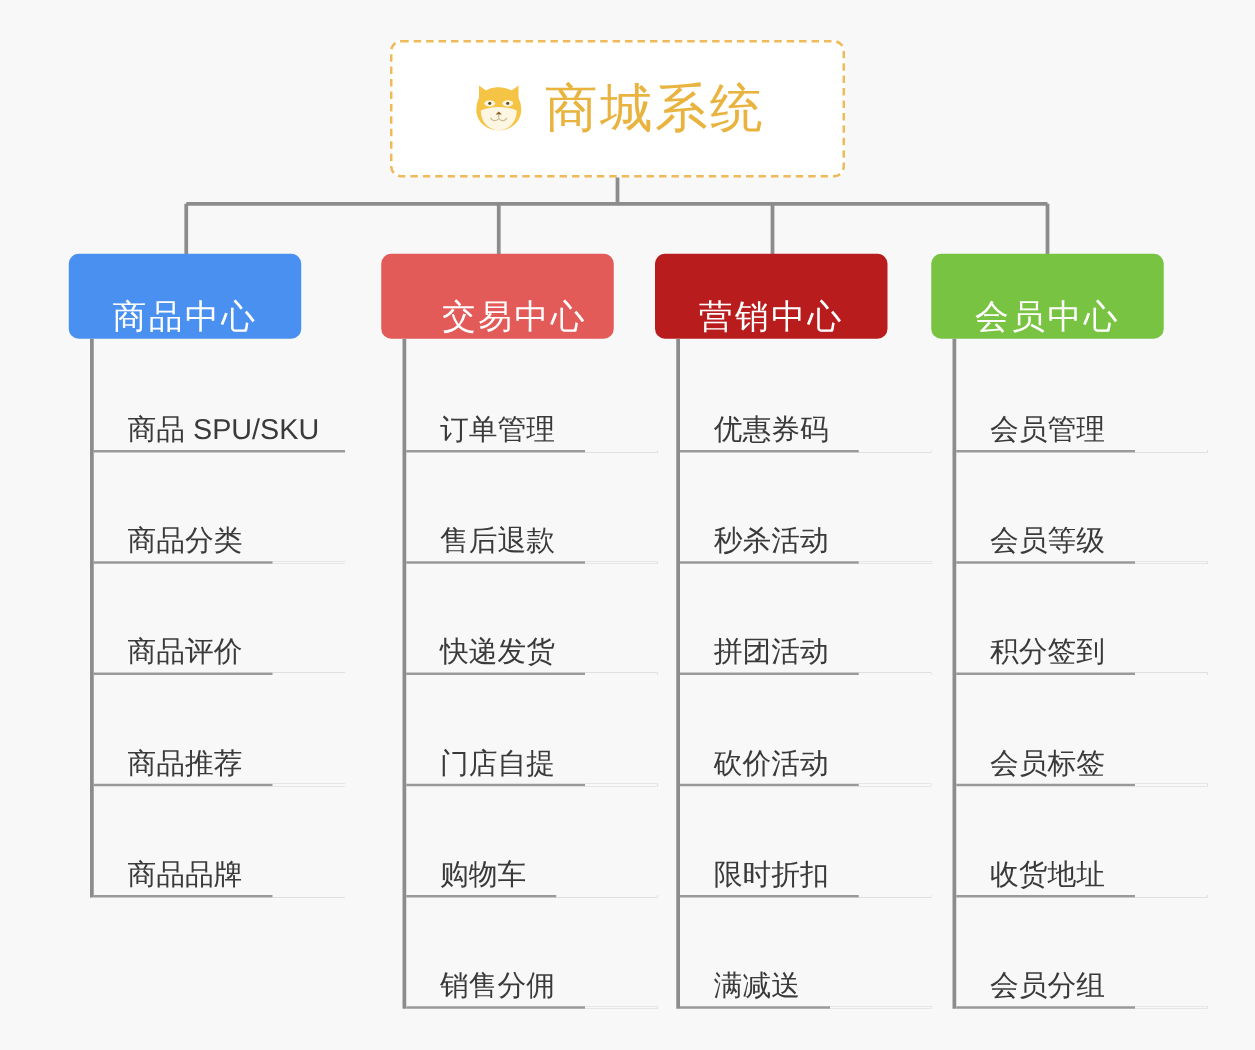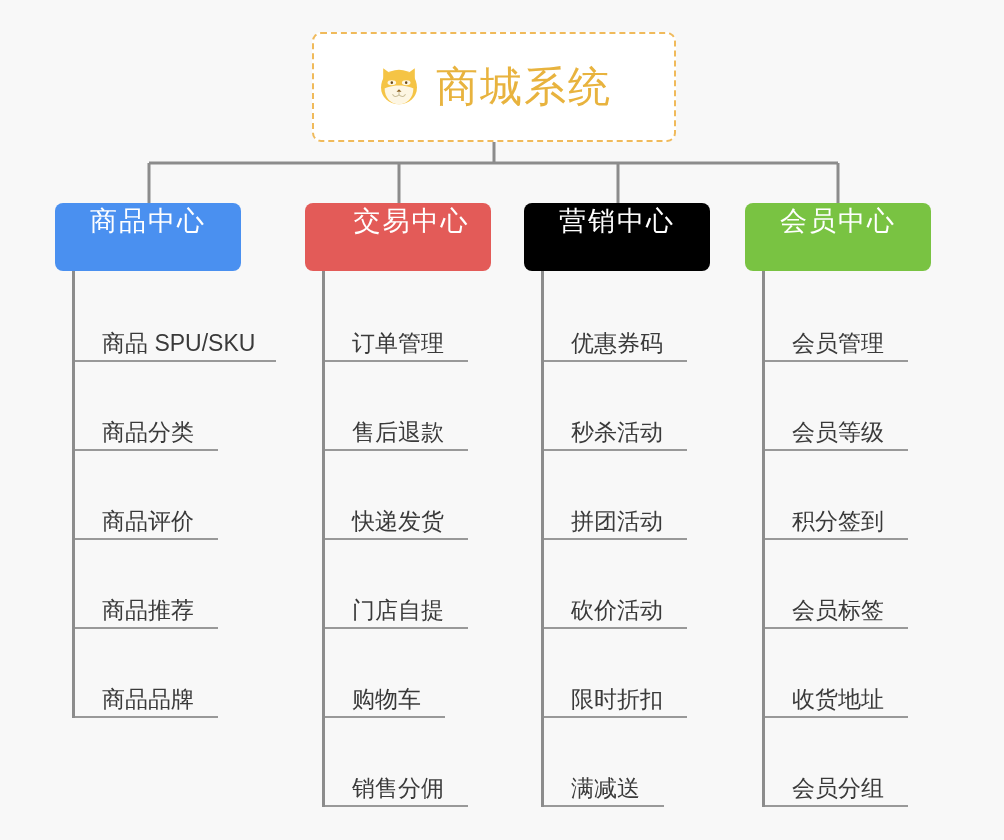--- a/index.html
+++ b/index.html
@@ -79,30 +79,30 @@
   .col-2 { left: 524px; }
   .col-3 { left: 745px; }
 
   
   .cat-box {
     width: 186px;
     height: 68px;
     box-sizing: border-box;
     border-radius: 8px;
     display: flex;
-    align-items: flex-start;
+    align-items: flex-end;
     justify-content: center;
     color: #ffffff;
     font-size: 27px;
     letter-spacing: 2px;
     white-space: nowrap;
   }
   .cat-box.c0 { background: #4a90f0; }
   .cat-box.c1 { background: #e35b58; padding-left: 27px; }
-  .cat-box.c2 { background: #000000; }
+  .cat-box.c2 { background: #b91c1c; }
   .cat-box.c3 { background: #79c342; }
 
   
   .leaf-list {
     position: relative;
     margin-top: 0;
     padding-top: 2px;
     margin-left: 17px;
     border-left: 3px solid #8c8c8c;
     width: 201px;

